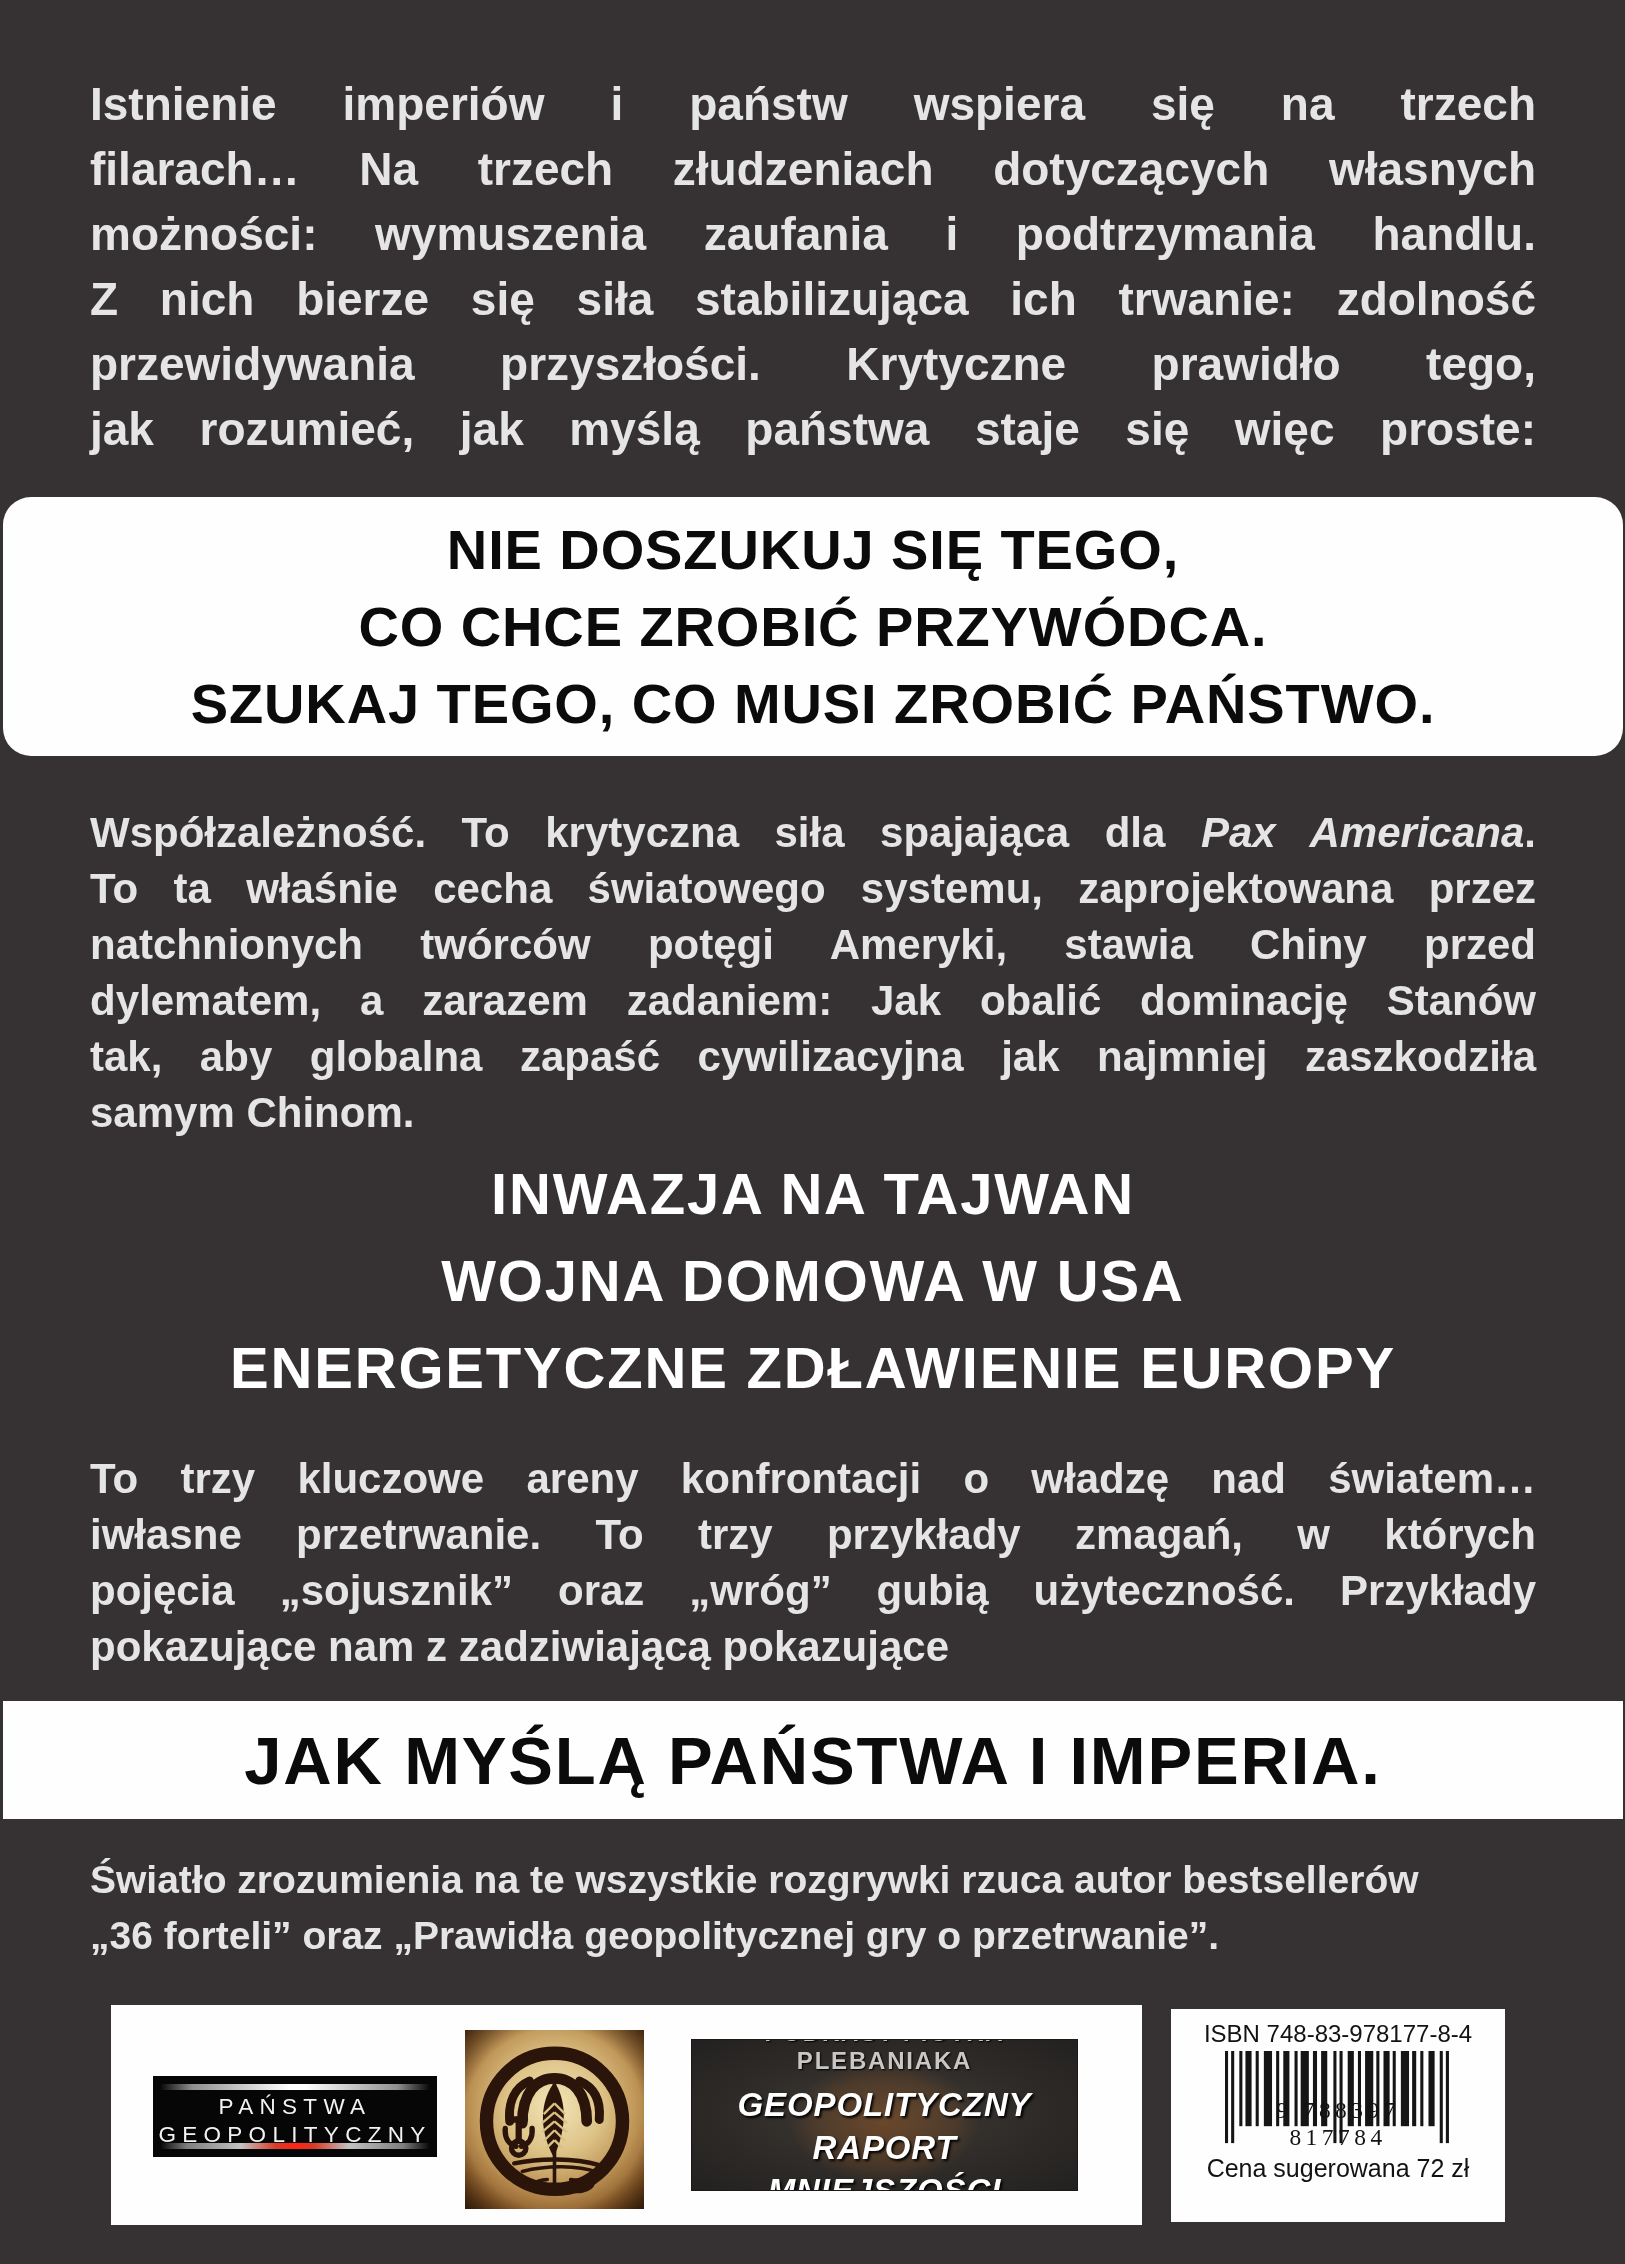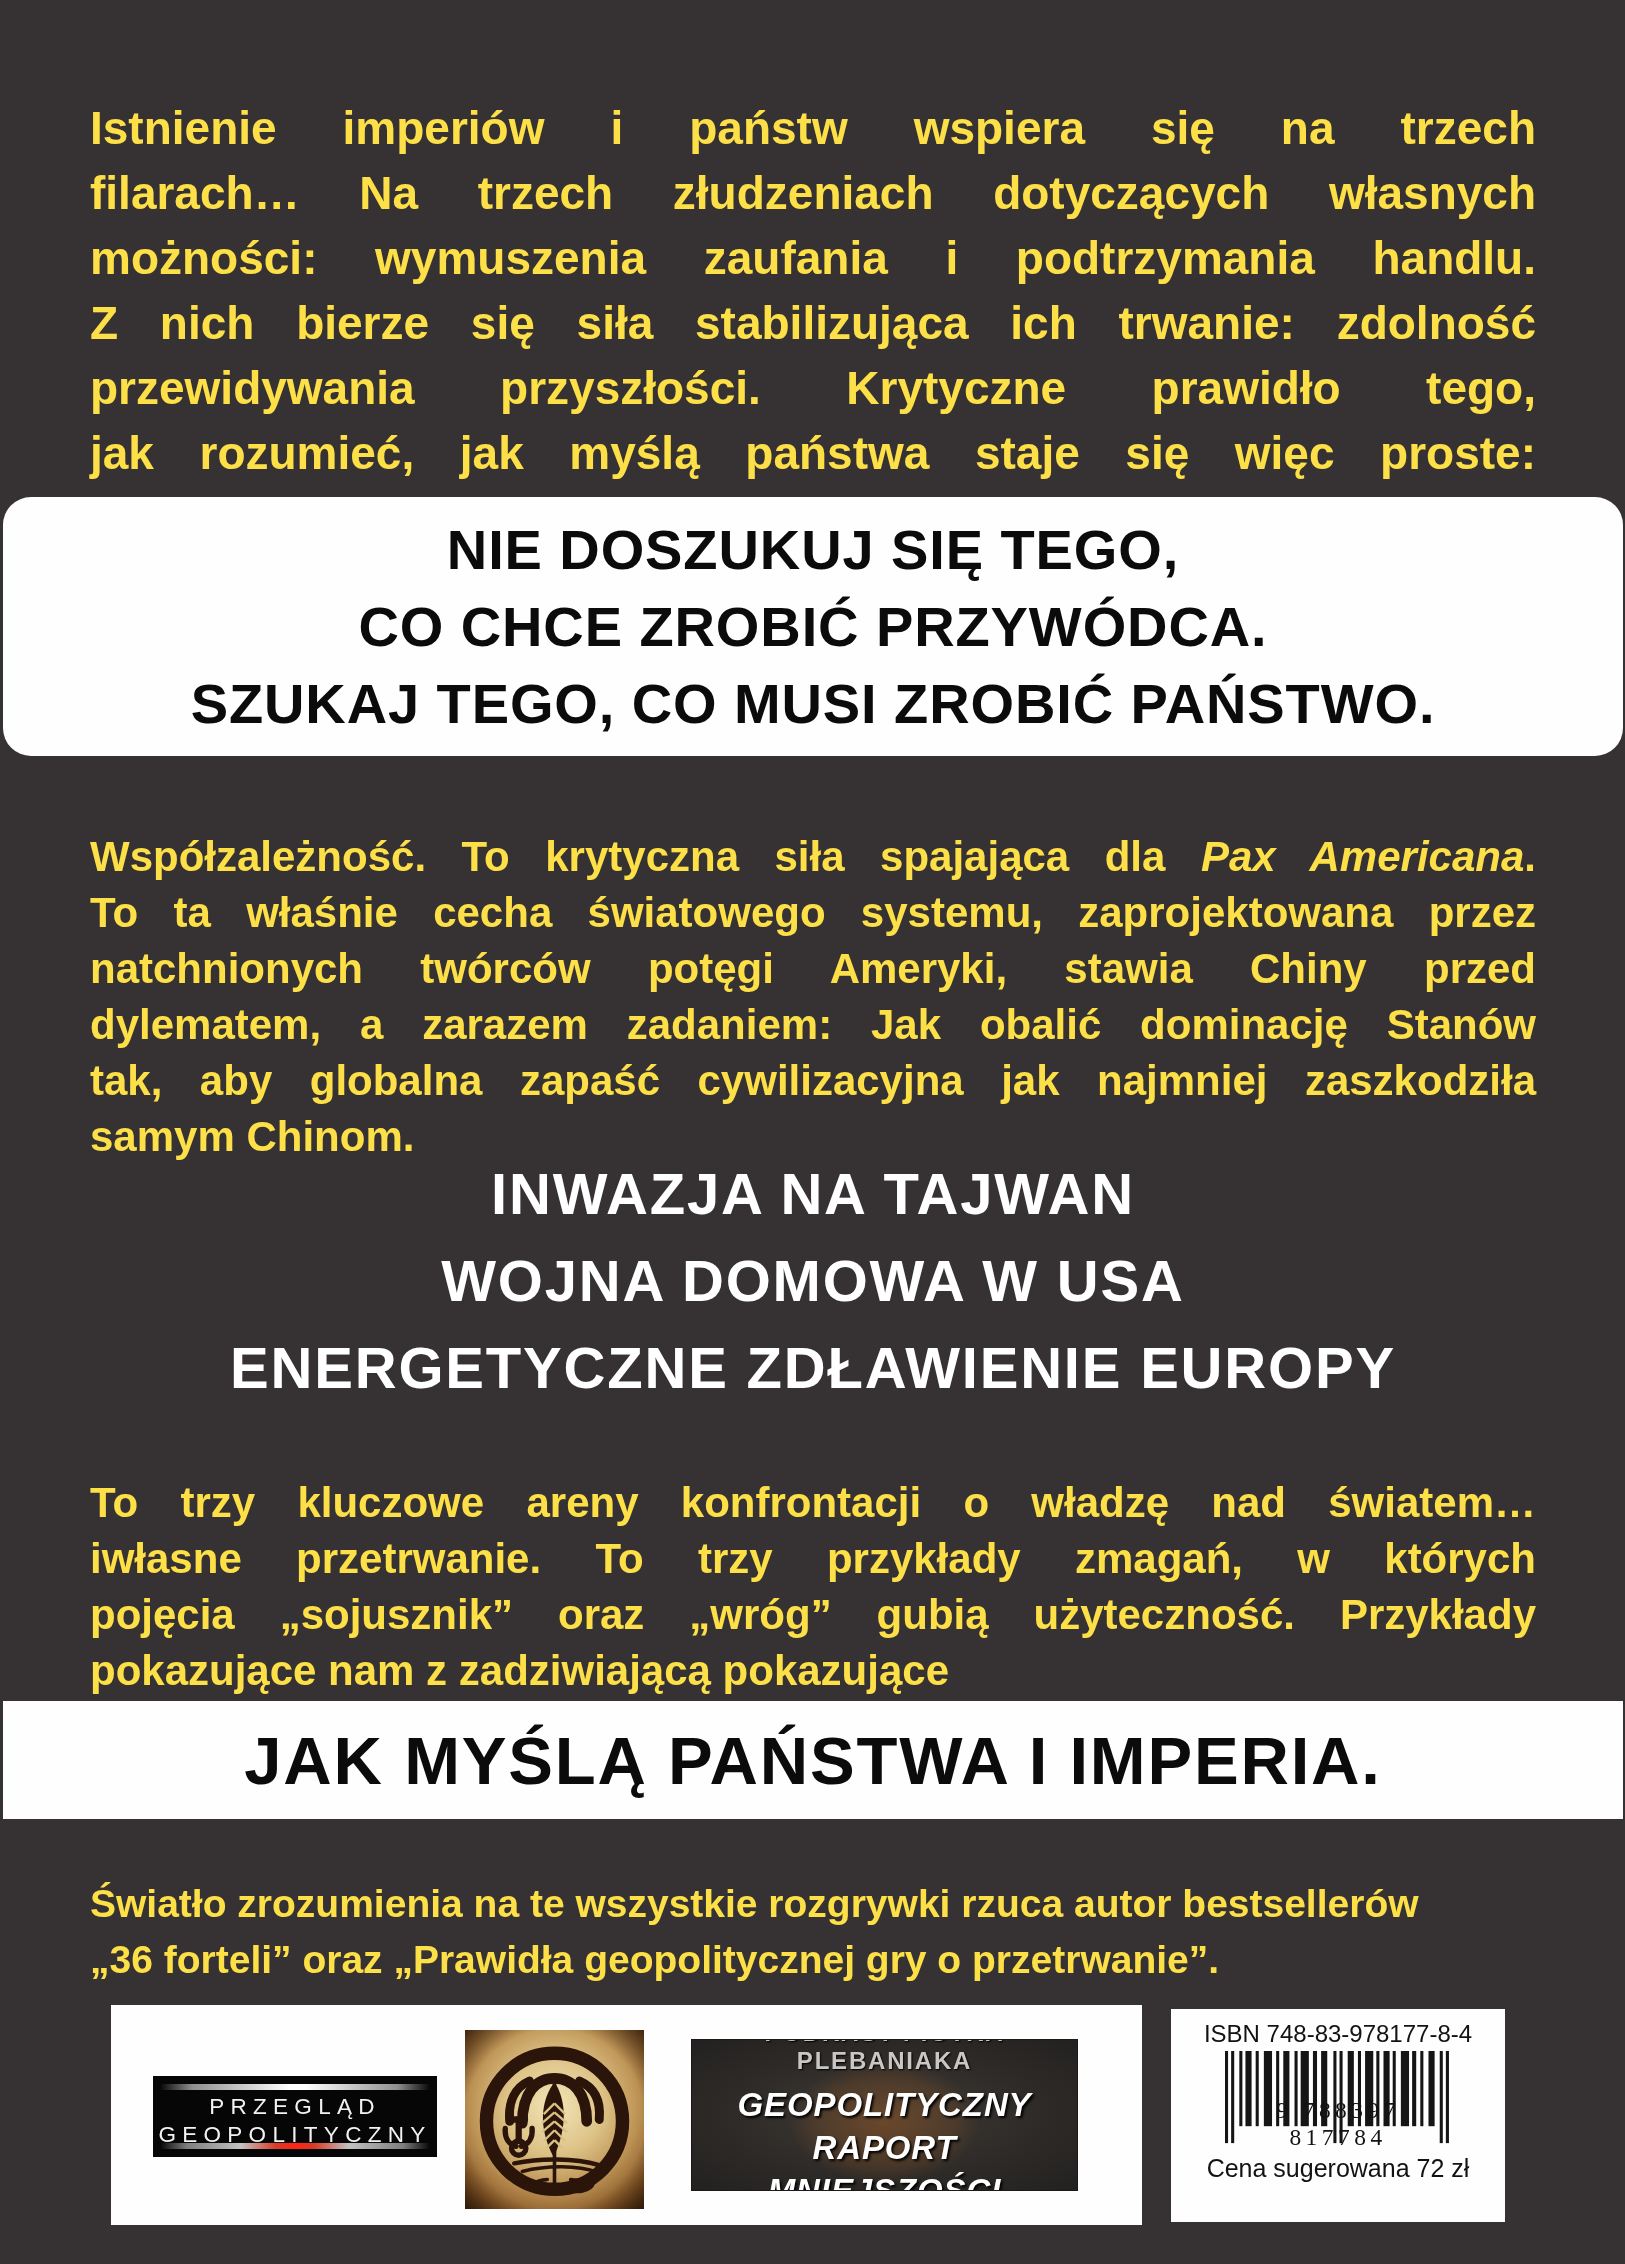--- a/index.html
+++ b/index.html
@@ -3,21 +3,21 @@
 <meta charset="utf-8">
 <style>
   * { margin:0; padding:0; box-sizing:border-box; }
   html,body { background:#1f1d1e; }
   .cover {
     position:relative; width:1626px; height:2265px;
     background:#363233; overflow:hidden;
     font-family:"Liberation Sans", sans-serif;
   }
   
-  .jpara { position:absolute; left:90px; right:90px; color:#fde047; font-weight:700;margin-top:24px; }
+  .jpara { position:absolute; left:90px; right:90px; color:#e5e5e5; font-weight:700; }
   .jline { text-align:justify; text-align-last:justify; white-space:normal; }
   .jline.last { text-align-last:left; }
   .intro       { top:72px;  font-size:46px; line-height:65px; }
   .interdep    { top:805px; font-size:42px; line-height:56px; }
   .arenas-desc { top:1451px;font-size:42px; line-height:56px; }
   .author      { top:1852px;font-size:39px; line-height:56px; font-weight:700; }
   .author .jline { text-align:left; text-align-last:left; }
   em.serifless { font-style:italic; }
 
   
@@ -126,21 +126,21 @@
   <div class="jpara author">
     <div class="jline">Światło zrozumienia na te wszystkie rozgrywki rzuca autor bestsellerów</div>
     <div class="jline">„36 forteli” oraz „Prawidła geopolitycznej gry o przetrwanie”.</div>
   </div>
 
   <div class="logos-box">
 
     <div class="pg-logo">
       <div class="pg-bar-top"></div>
       <div class="pg-text">
-        <div>PRZEGLĄD</div>
+        <div>PAŃSTWA</div>
         <div>GEOPOLITYCZNY</div>
       </div>
       <div class="pg-bar-bottom"></div>
     </div>
 
     <div class="seal">
       <svg viewBox="0 0 200 200">
         <defs>
           <radialGradient id="parch" cx="50%" cy="42%" r="78%">
             <stop offset="0%" stop-color="#f2e6b8"></stop>

